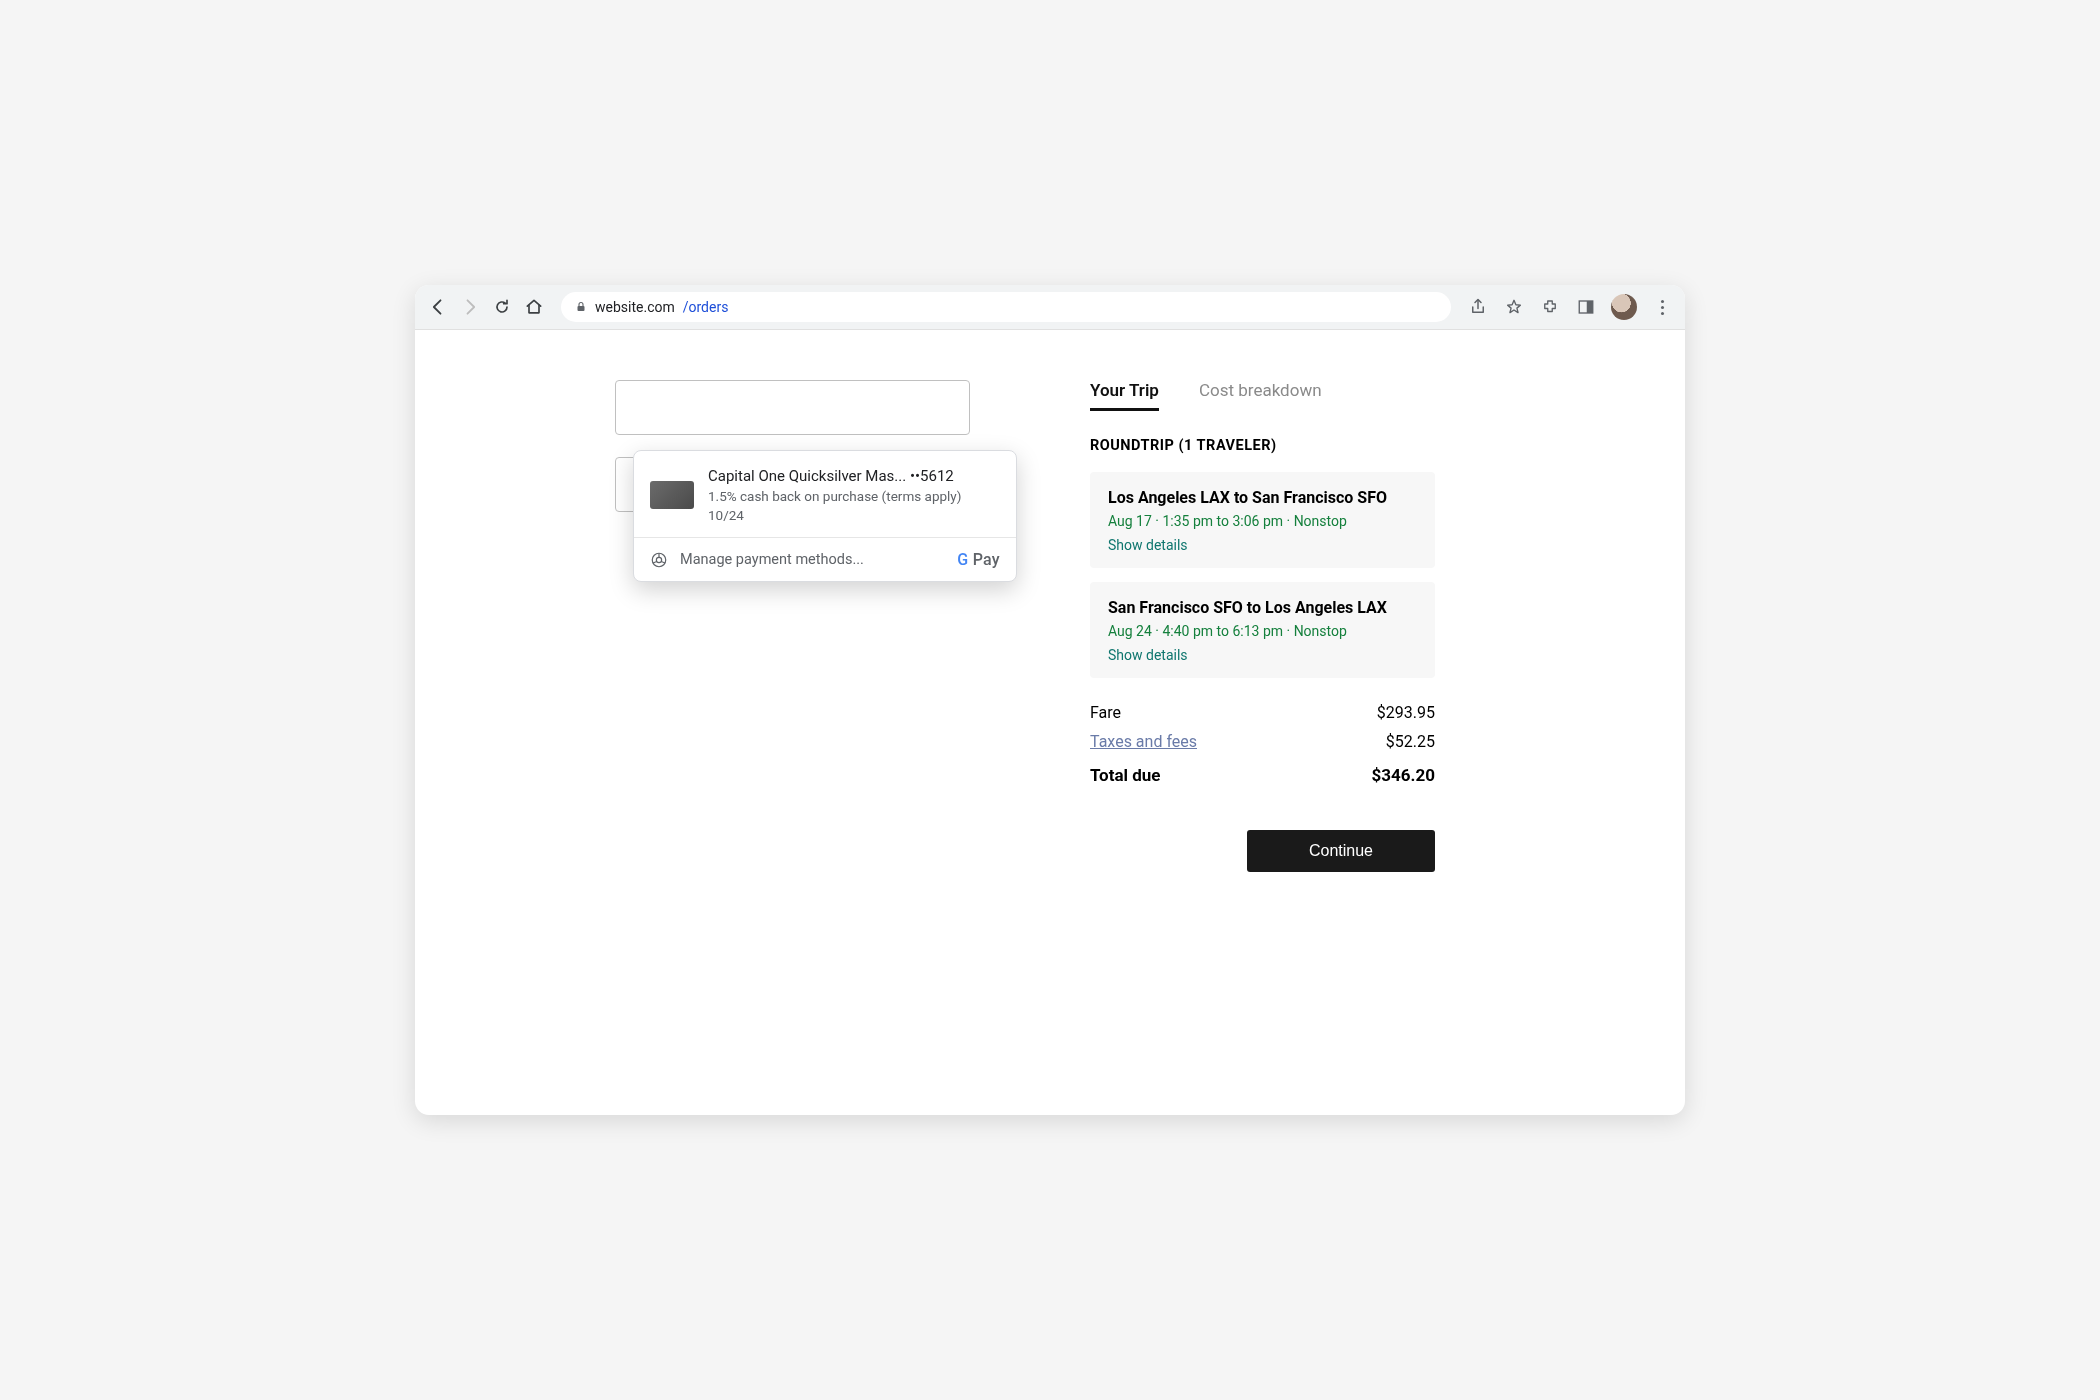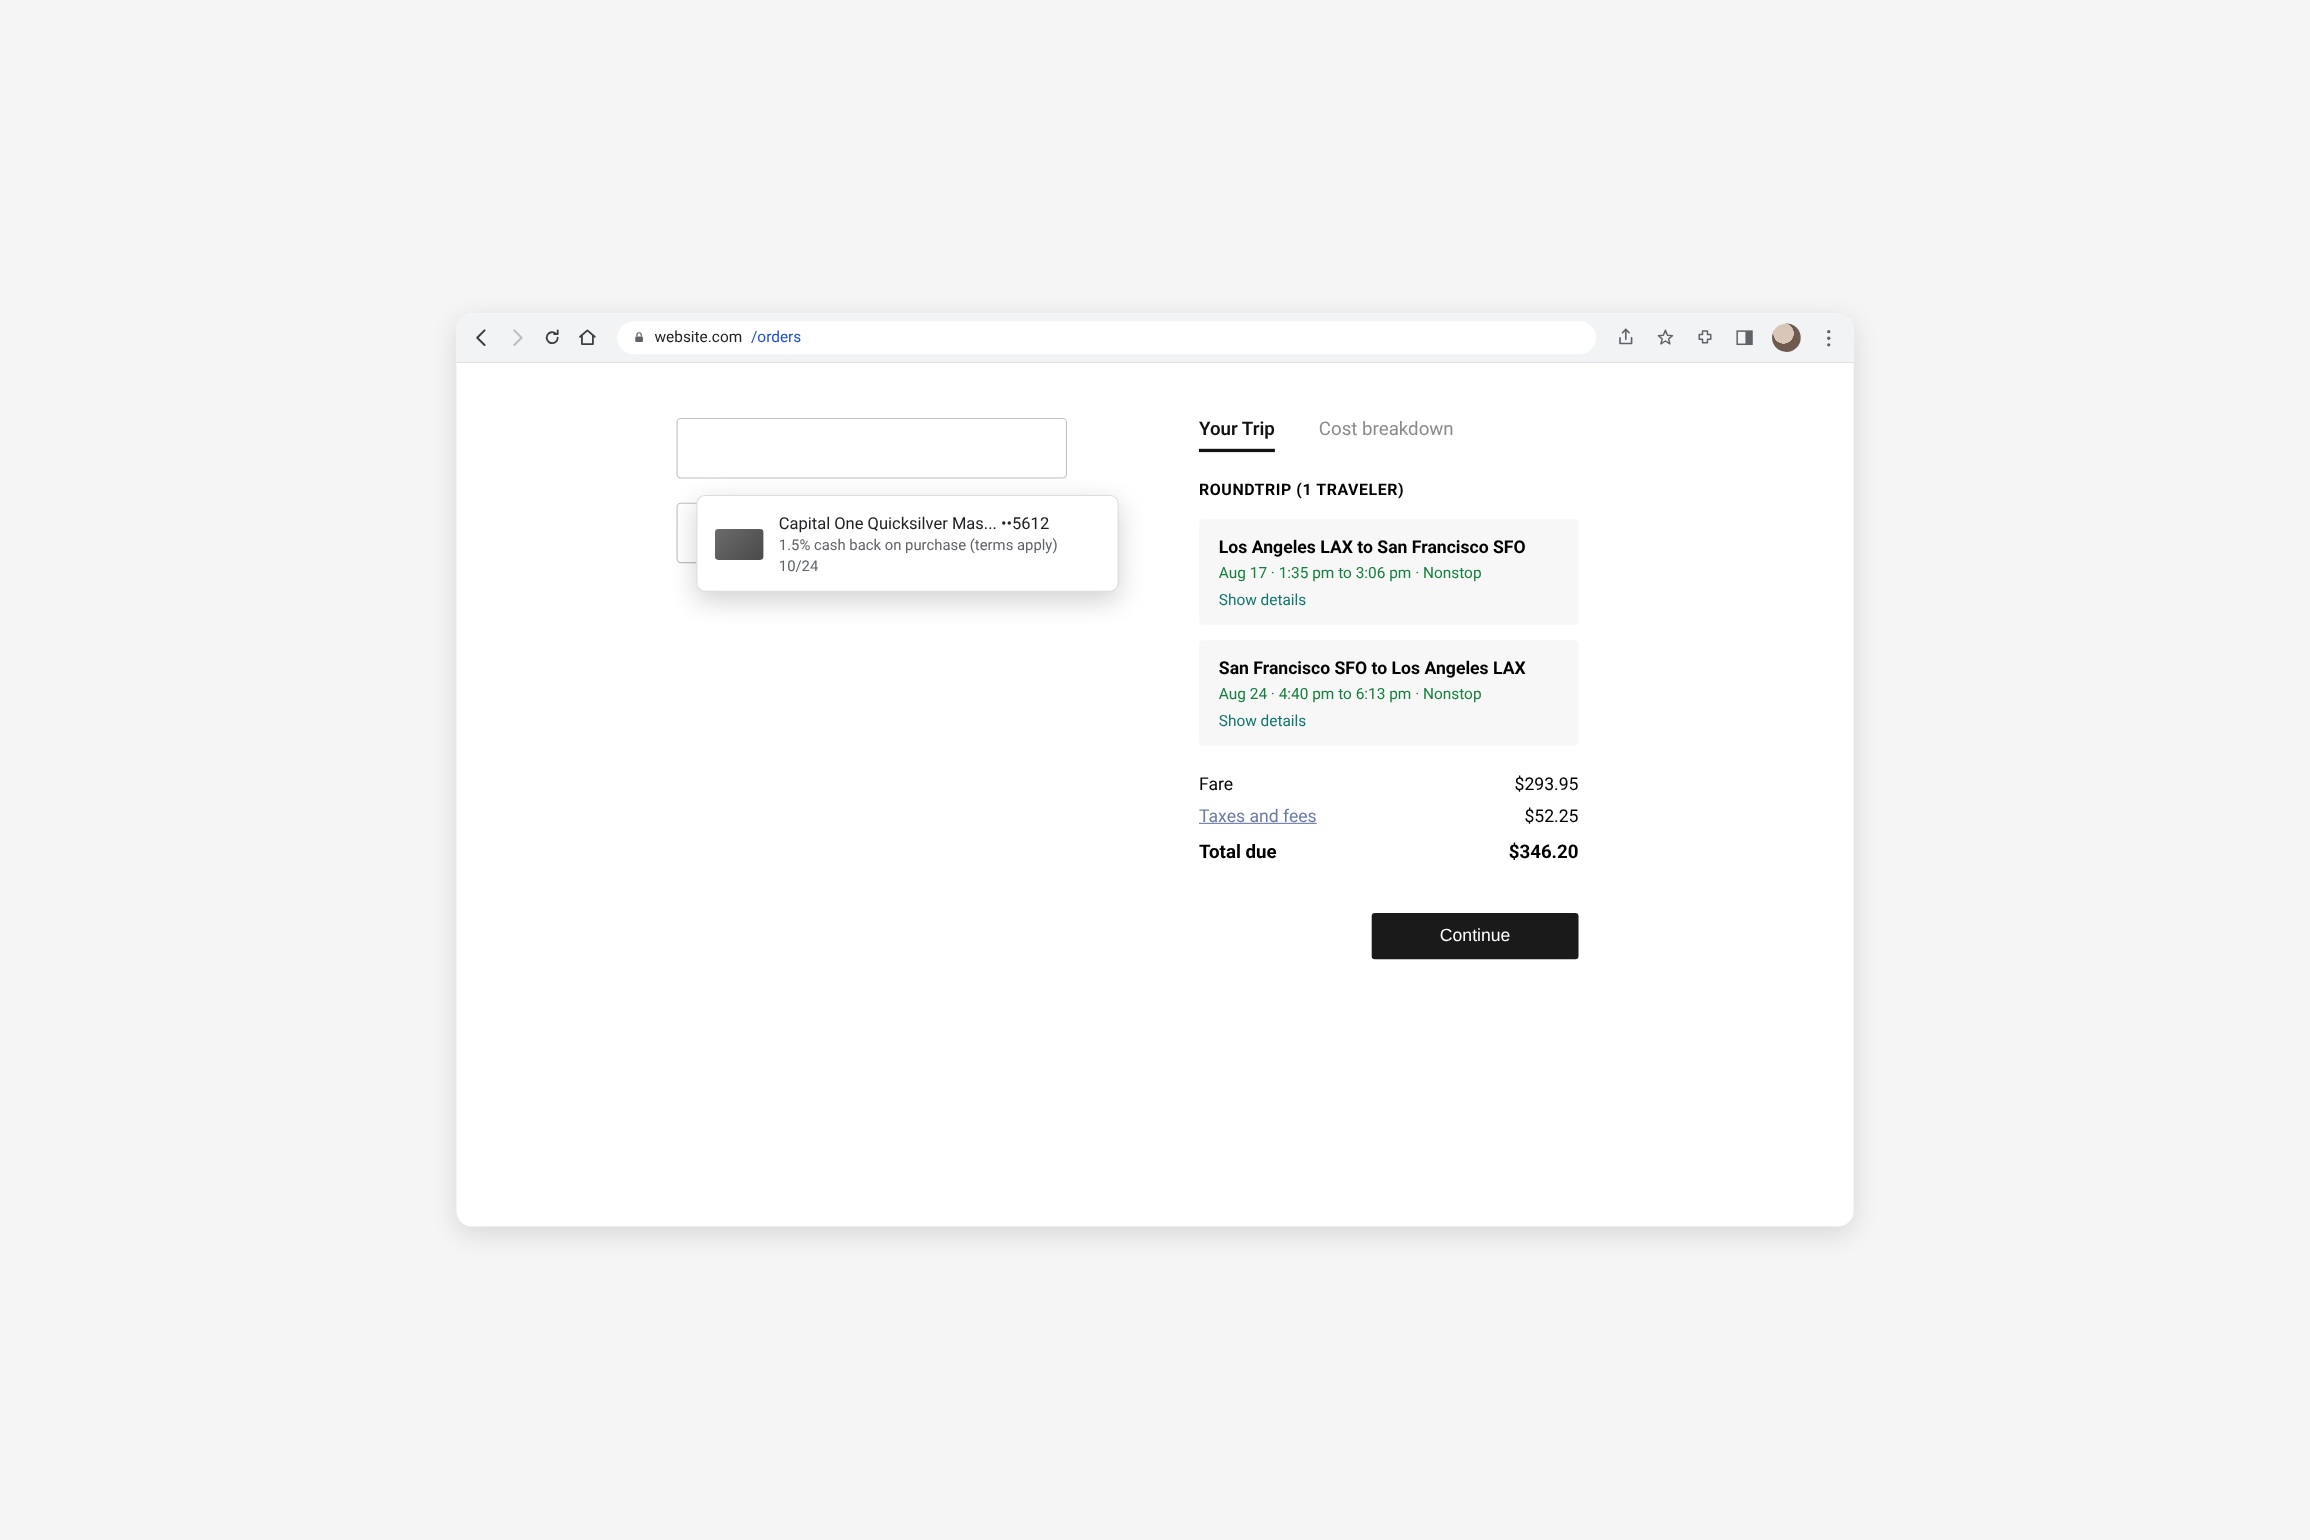--- a/index.html
+++ b/index.html
@@ -255,20 +255,35 @@
 
         <div class="autofill-popup">
           <div class="card-option">
             <div class="card-art grey"></div>
             <div class="card-text">
               <span class="card-title">Capital One Quicksilver Mas... ••5612</span>
               <span class="card-sub">1.5% cash back on purchase (terms apply)</span>
               <span class="card-exp">10/24</span>
             </div>
           </div>
+          <div class="popup-footer">
+            <div class="left">
+              <span>
+                <svg width="18" height="18" viewBox="0 0 24 24">
+                    <circle cx="12" cy="12" r="9" stroke="#5f6368" stroke-width="1.6" fill="none"></circle>
+                    <circle cx="12" cy="12" r="3.5" stroke="#5f6368" stroke-width="1.6" fill="none"></circle>
+                    <path d="M12 3l0 5M4 16l5-2M20 16l-5-2" stroke="#5f6368" stroke-width="1.6"></path>
+                  </svg>
+              </span>
+              <span>Manage payment methods...</span>
+            </div>
+            <span class="gpay">
+              <span class="g-blue">G</span> <span class="pay">Pay</span>
+            </span>
+          </div>
         </div>
       </div>
 
       <div class="right-col">
         <div class="tabs">
           <div class="tab active">Your Trip</div>
           <div class="tab">Cost breakdown</div>
         </div>
         <div class="trip-label">ROUNDTRIP (1 TRAVELER)</div>
 

